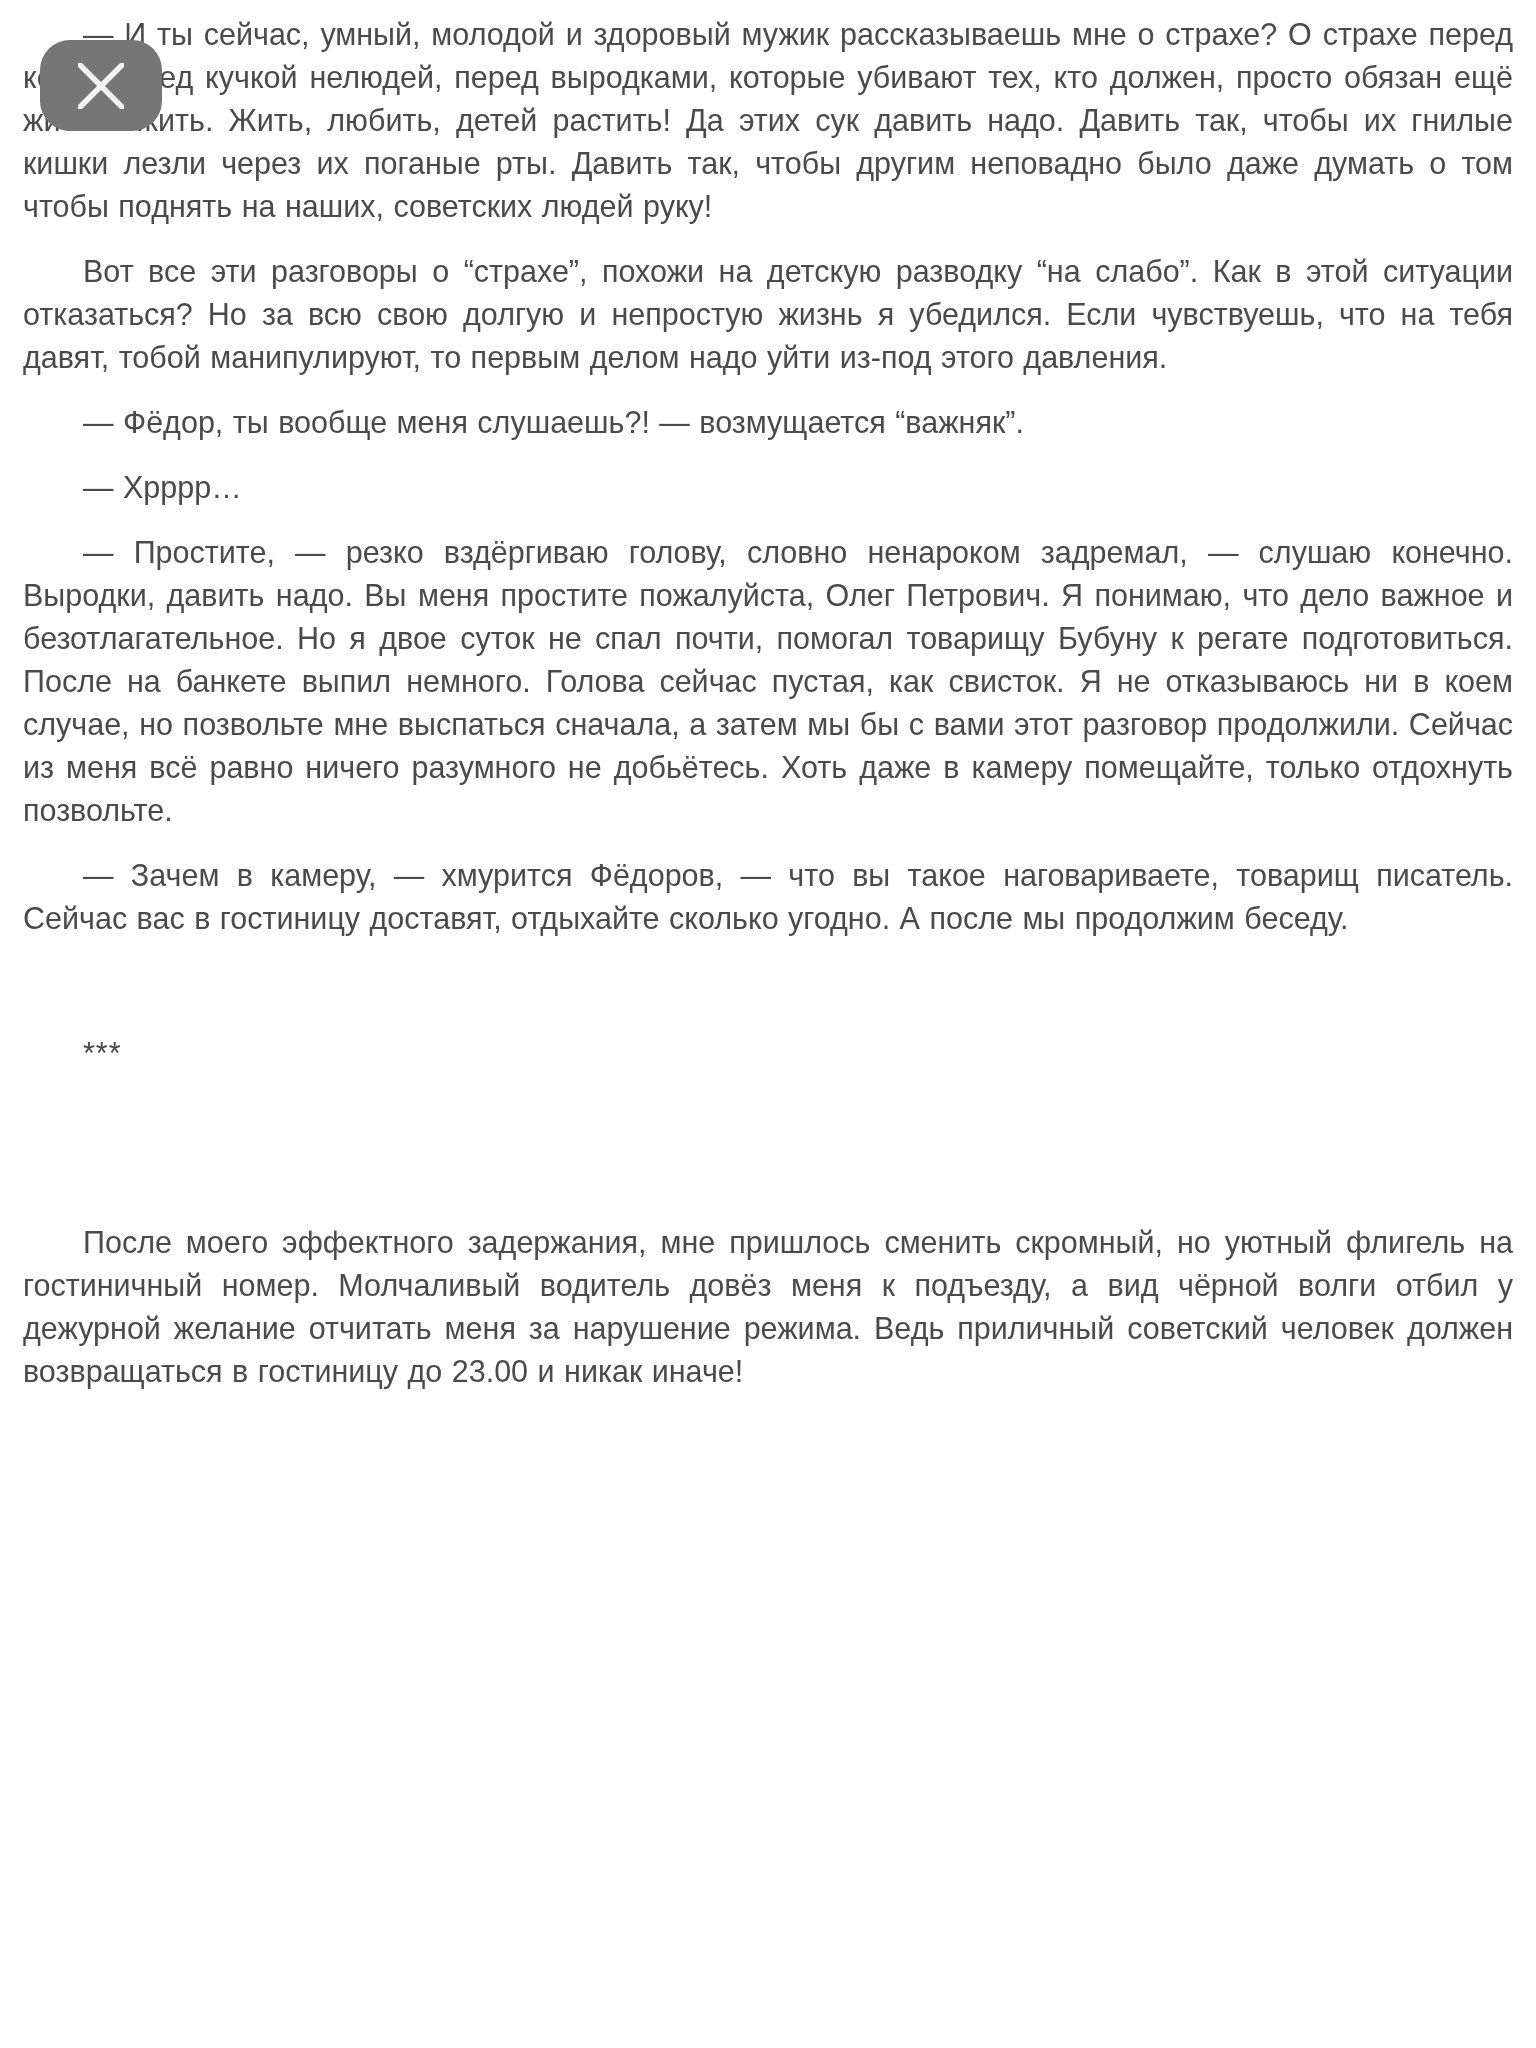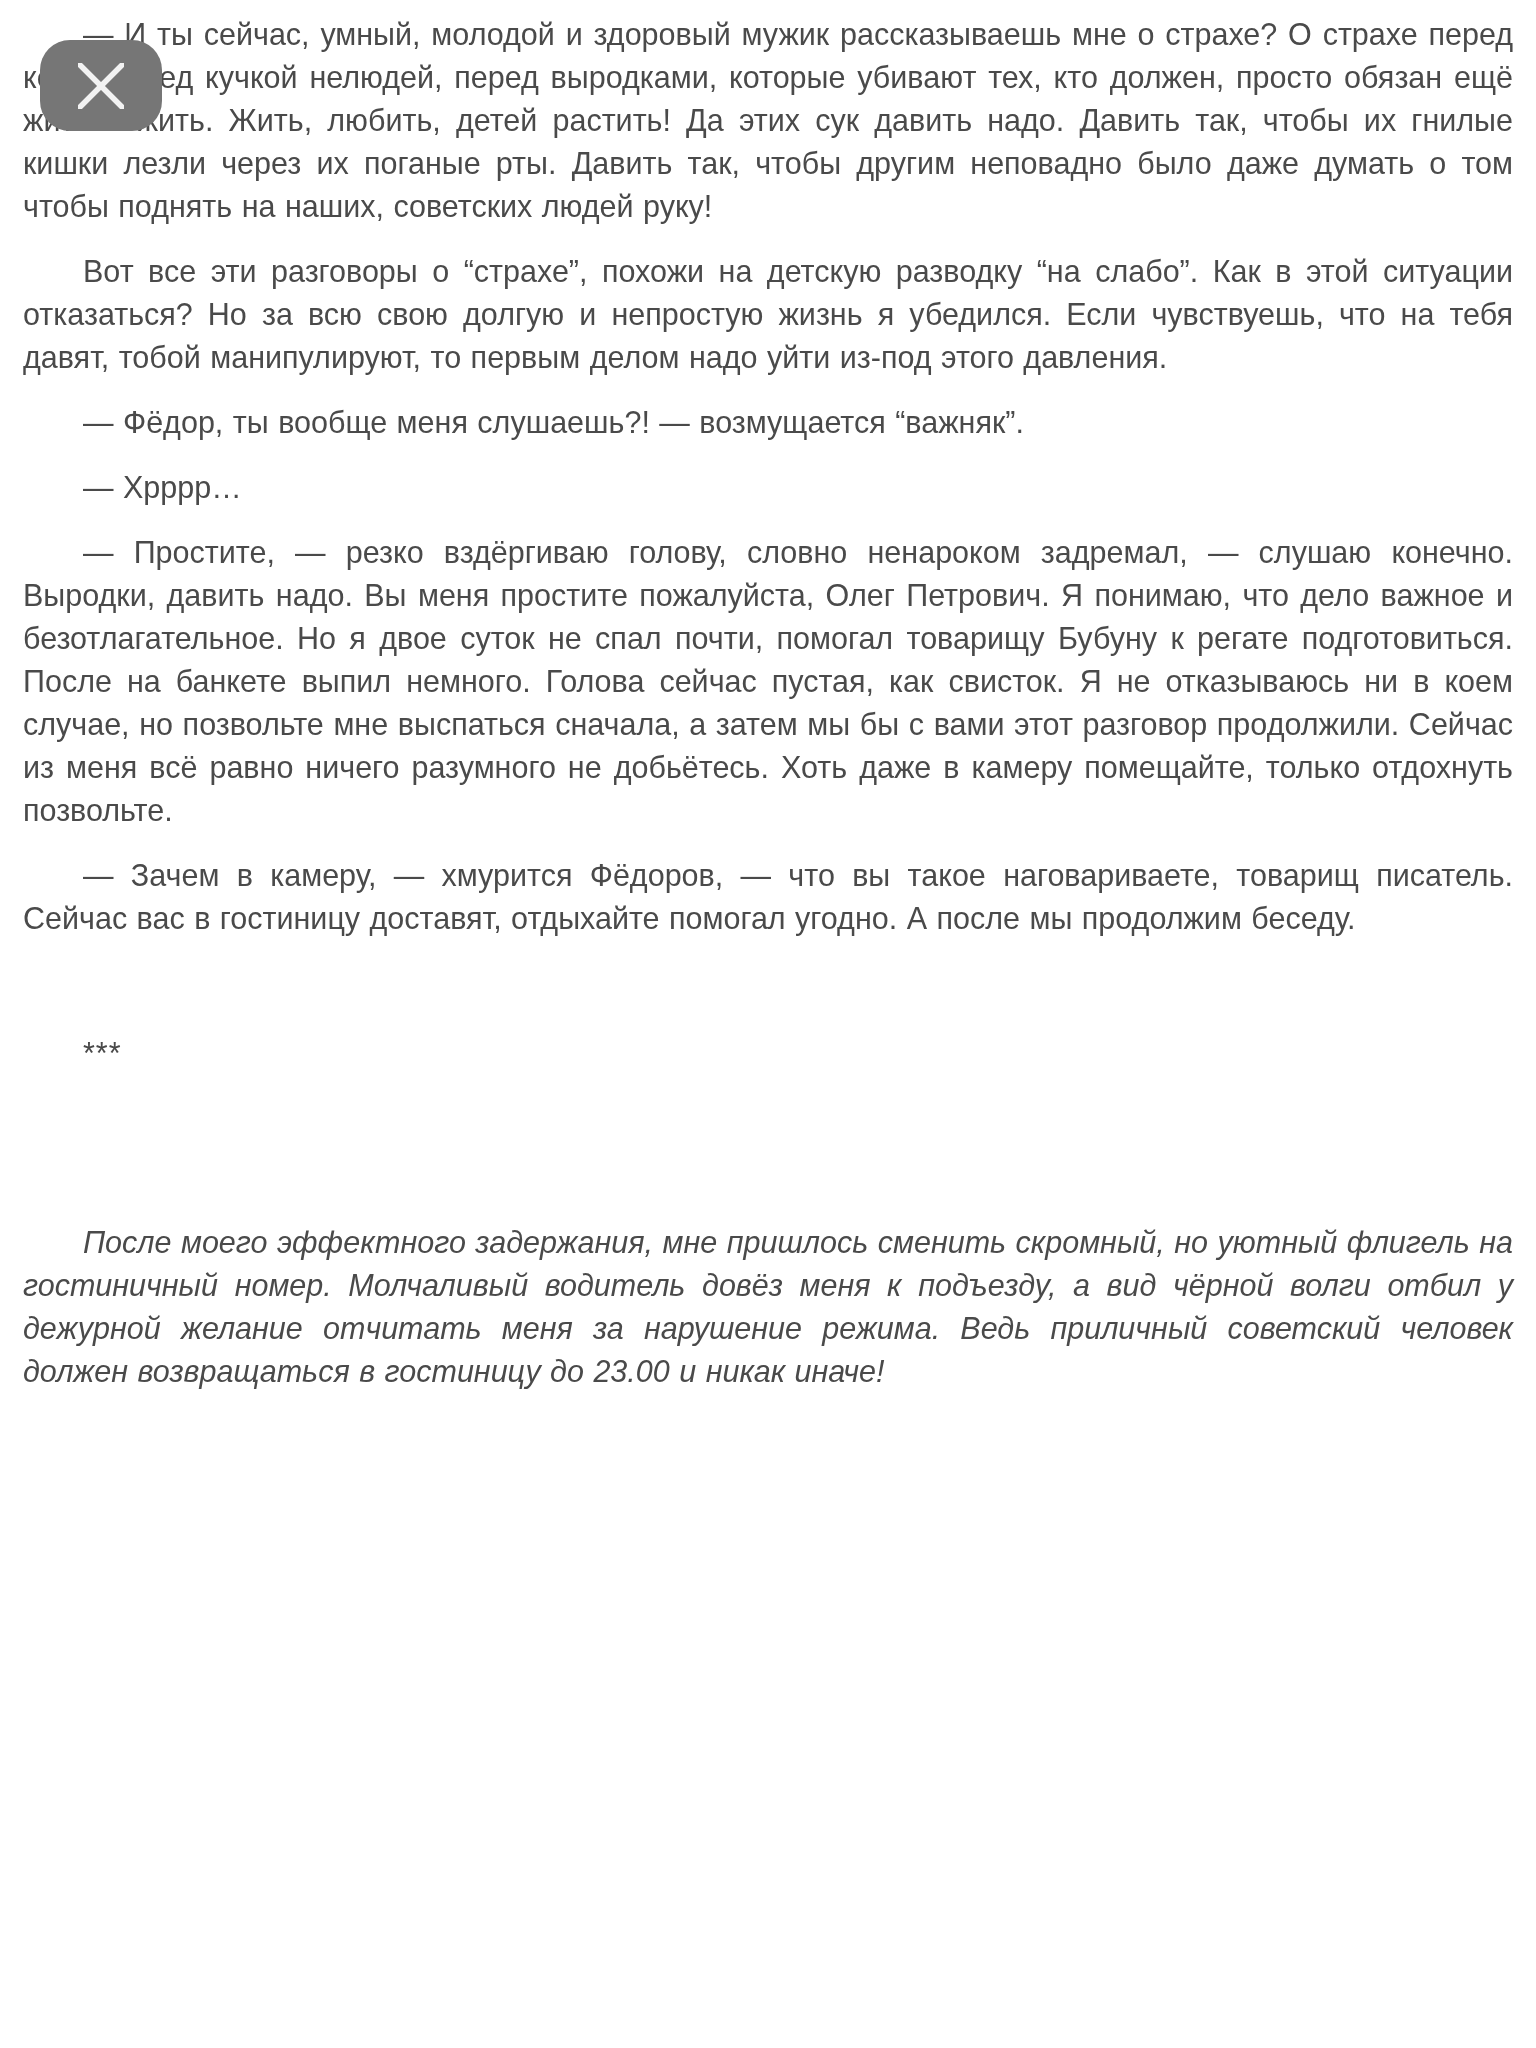--- a/index.html
+++ b/index.html
@@ -26,21 +26,20 @@
     text-indent: 60px;
     word-spacing: 1px;
   }
   .reader-page p.separator {
     margin: 92px 0 146px 0;
     text-align: left;
     letter-spacing: 1px;
   }
   .reader-page p.last {
     margin-bottom: 0;
-    font-style: italic;
   }
   .close-btn {
     position: absolute;
     left: 40px;
     top: 40px;
     width: 122px;
     height: 91px;
     background: #767676;
     border: none;
     border-radius: 30px;
@@ -56,21 +55,21 @@
 </style>
 </head>
 <body>
 
 <main class="reader-page">
   <p>— И ты сейчас, умный, молодой и здоровый мужик рассказываешь мне о страхе? О страхе перед кем? Перед кучкой нелюдей, перед выродками, которые убивают тех, кто должен, просто обязан ещё жить и жить. Жить, любить, детей растить! Да этих сук давить надо. Давить так, чтобы их гнилые кишки лезли через их поганые рты. Давить так, чтобы другим неповадно было даже думать о том чтобы поднять на наших, советских людей руку!</p>
   <p>Вот все эти разговоры о “страхе”, похожи на детскую разводку “на слабо”. Как в этой ситуации отказаться? Но за всю свою долгую и непростую жизнь я убедился. Если чувствуешь, что на тебя давят, тобой манипулируют, то первым делом надо уйти из-под этого давления.</p>
   <p>— Фёдор, ты вообще меня слушаешь?! — возмущается “важняк”.</p>
   <p>— Хрррр…</p>
   <p>— Простите, — резко вздёргиваю голову, словно ненароком задремал, — слушаю конечно. Выродки, давить надо. Вы меня простите пожалуйста, Олег Петрович. Я понимаю, что дело важное и безотлагательное. Но я двое суток не спал почти, помогал товарищу Бубуну к регате подготовиться. После на банкете выпил немного. Голова сейчас пустая, как свисток. Я не отказываюсь ни в коем случае, но позвольте мне выспаться сначала, а затем мы бы с вами этот разговор продолжили. Сейчас из меня всё равно ничего разумного не добьётесь. Хоть даже в камеру помещайте, только отдохнуть позвольте.</p>
-  <p>— Зачем в камеру, — хмурится Фёдоров, — что вы такое наговариваете, товарищ писатель. Сейчас вас в гостиницу доставят, отдыхайте помогал угодно. А после мы продолжим беседу.</p>
+  <p>— Зачем в камеру, — хмурится Фёдоров, — что вы такое наговариваете, товарищ писатель. Сейчас вас в гостиницу доставят, отдыхайте сколько угодно. А после мы продолжим беседу.</p>
   <p class="separator">***</p>
   <p class="last">После моего эффектного задержания, мне пришлось сменить скромный, но уютный флигель на гостиничный номер. Молчаливый водитель довёз меня к подъезду, а вид чёрной волги отбил у дежурной желание отчитать меня за нарушение режима. Ведь приличный советский человек должен возвращаться в гостиницу до 23.00 и никак иначе!</p>
 </main>
 
 <button class="close-btn" aria-label="close">
   <span>
     <svg width="46" height="46" viewBox="0 0 46 46">
       <line x1="2" y1="2" x2="44" y2="44" stroke="#f2f2f2" stroke-width="5.5" stroke-linecap="round"></line>
       <line x1="44" y1="2" x2="2" y2="44" stroke="#f2f2f2" stroke-width="5.5" stroke-linecap="round"></line>
     </svg>

